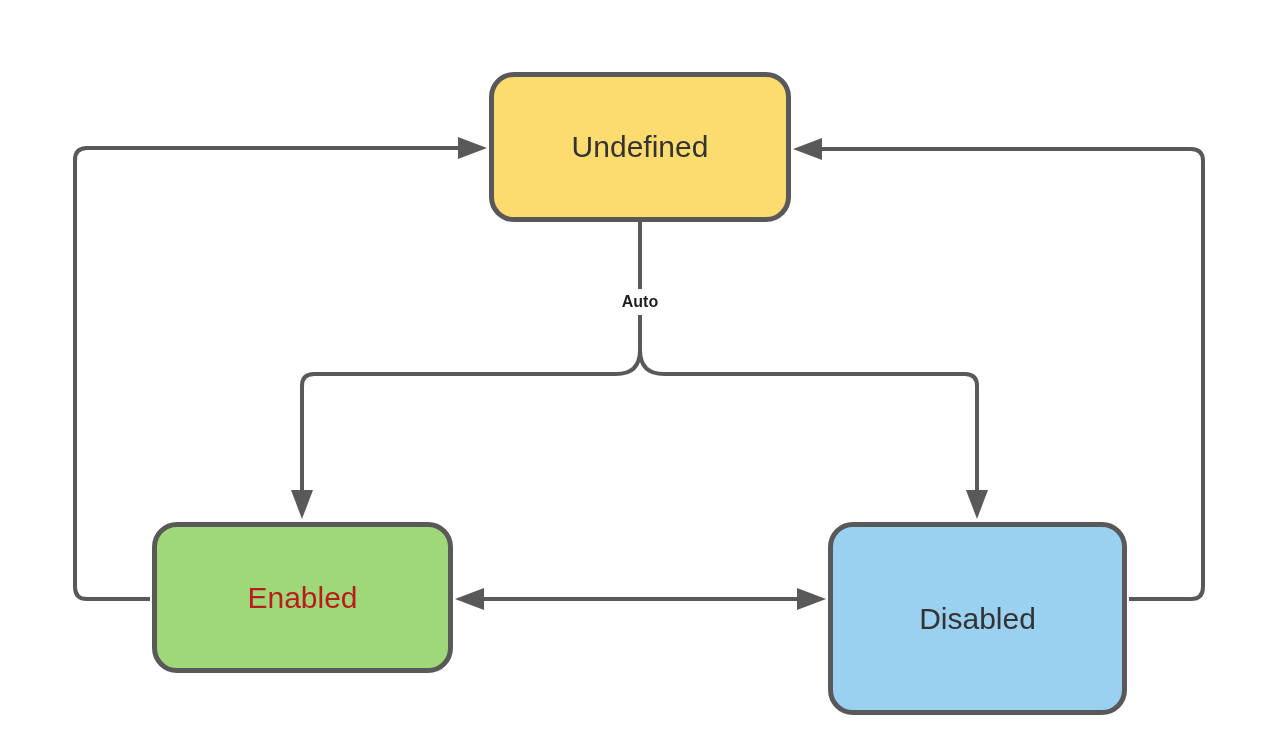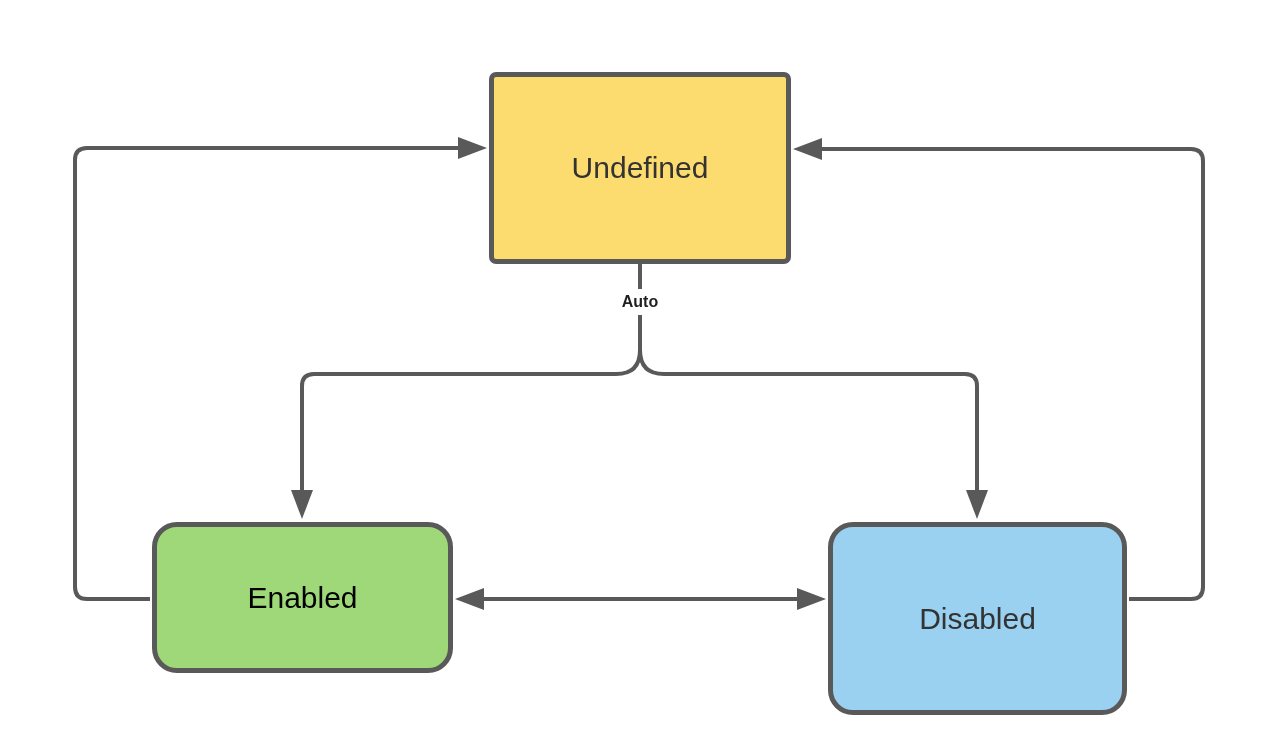--- a/index.html
+++ b/index.html
@@ -30,21 +30,21 @@
     display: flex;
     align-items: center;
     justify-content: center;
   }
   .node-label {
     font-size: 30px;
     line-height: 1.2;
     color: #333333;
     white-space: nowrap;
   }
-  .node-undefined { left: 489px; top: 72px;  width: 302px; height: 192px; border-radius: 7px; }
+  .node-undefined { left: 489px; top: 72px;  width: 302px; height: 150px; }
   .node-enabled   { left: 152px; top: 522px; width: 301px; height: 151px; }
   .node-disabled  { left: 828px; top: 522px; width: 299px; height: 193px; }
   .edge-label {
     position: absolute;
     left: 640px;
     top: 302px;
     transform: translate(-50%, -50%);
     background: #ffffff;
     padding: 4px 8px;
     font-size: 16px;
@@ -81,21 +81,21 @@
     <path class="edge-path" d="M484 599 L797 599" style="stroke: rgb(89, 89, 89);"></path>
     <polygon points="484,588 484,610 455,599" style="fill: rgb(89, 89, 89);"></polygon>
     <polygon points="797,588 797,610 826,599" style="fill: rgb(89, 89, 89);"></polygon>
   </svg>
 
   <div class="node node-undefined" style="background-color: rgb(252, 219, 111); border-color: rgb(89, 89, 89);">
     <span class="node-label" style="color: rgb(51, 51, 51);">Undefined</span>
   </div>
 
   <div class="node node-enabled" style="background-color: rgb(159, 216, 121); border-color: rgb(89, 89, 89);">
-    <span class="node-label" style="color: #000000;">Enabled</span>
+    <span class="node-label" style="color: #b91c1c;">Enabled</span>
   </div>
 
   <div class="node node-disabled" style="background-color: rgb(154, 208, 240); border-color: rgb(89, 89, 89);">
     <span class="node-label" style="color: rgb(51, 51, 51);">Disabled</span>
   </div>
 
   <div class="edge-label">Auto</div>
 
 </div>
 

